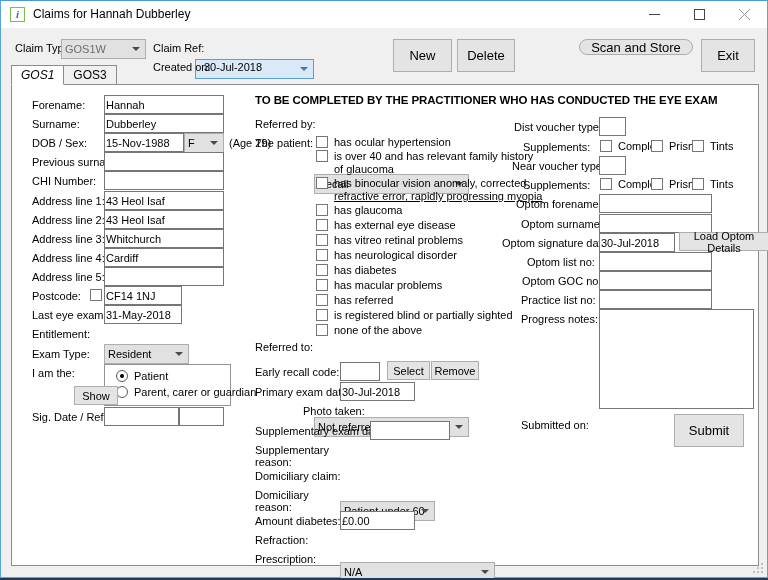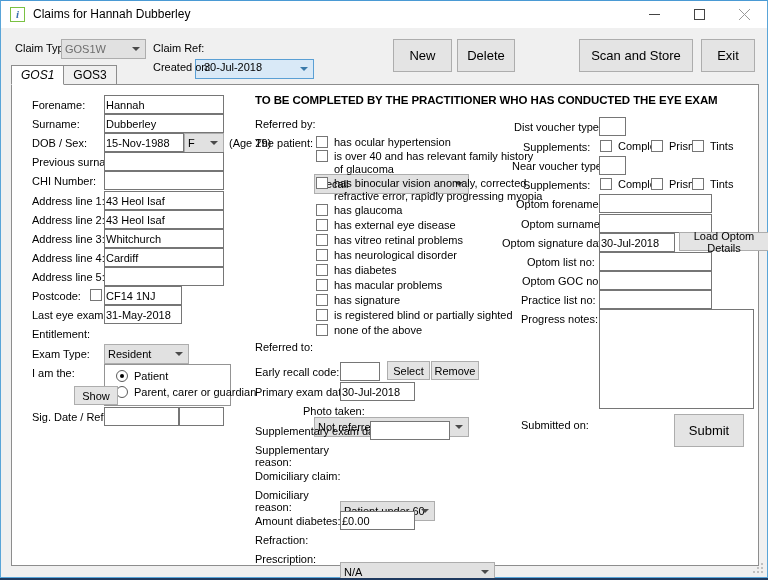--- a/index.html
+++ b/index.html
@@ -240,21 +240,21 @@
     <div class="combo focus abs" style="left:194px; top:11px; width:119px;">
       <span></span>
       <span class="arrow"></span>
     </div>
 
     <div class="lbl abs" style="left:152px; top:33px;">Created on:</div>
     <div class="lbl abs" style="left:203px; top:33px;">30-Jul-2018</div>
 
     <div class="btn abs" style="left:392px; top:11px; width:59px; height:33px;">New</div>
     <div class="btn abs" style="left:456px; top:11px; width:58px; height:33px;">Delete</div>
-    <div class="btn abs" style="left:578px; top:11px; width:114px; height:33px;">Scan and Store</div>
+    <div class="btn abs" style="left:578px; top:11px; width:114px; height:16px;border-radius:12px;">Scan and Store</div>
     <div class="btn abs" style="left:700px; top:11px; width:54px; height:33px;">Exit</div>
   </div>
 
   <div class="tabstrip">
     <div class="tab active">GOS1</div>
     <div class="tab">GOS3</div>
   </div>
 
   <div class="tabpanel">
 
@@ -346,21 +346,21 @@
     <div class="cbwrap" style="left:304px; top:65px;">
       <span class="cb"></span>
       <span class="cbtxt">is over 40 and has relevant family history</span>
     </div>
     <div class="lbl abs" style="left:322px; top:78px;">of glaucoma</div>
 
     <div class="cbwrap" style="left:304px; top:92px;">
       <span class="cb"></span>
       <span class="cbtxt">has binocular vision anomaly, corrected</span>
     </div>
-    <div class="lbl abs" style="left:322px; top:105px;">refractive error, rapidly progressing myopia</div>
+    <div class="lbl abs" style="left:322px; top:105px;text-decoration:underline;">refractive error, rapidly progressing myopia</div>
 
     <div class="cbwrap" style="left:304px; top:119px;">
       <span class="cb"></span>
       <span class="cbtxt">has glaucoma</span>
     </div>
     <div class="cbwrap" style="left:304px; top:134px;">
       <span class="cb"></span>
       <span class="cbtxt">has external eye disease</span>
     </div>
     <div class="cbwrap" style="left:304px; top:149px;">
@@ -374,21 +374,21 @@
     <div class="cbwrap" style="left:304px; top:179px;">
       <span class="cb"></span>
       <span class="cbtxt">has diabetes</span>
     </div>
     <div class="cbwrap" style="left:304px; top:194px;">
       <span class="cb"></span>
       <span class="cbtxt">has macular problems</span>
     </div>
     <div class="cbwrap" style="left:304px; top:209px;">
       <span class="cb"></span>
-      <span class="cbtxt">has signature</span>
+      <span class="cbtxt">has referred</span>
     </div>
     <div class="cbwrap" style="left:304px; top:224px;">
       <span class="cb"></span>
       <span class="cbtxt">is registered blind or partially sighted</span>
     </div>
     <div class="cbwrap" style="left:304px; top:239px;">
       <span class="cb"></span>
       <span class="cbtxt">none of the above</span>
     </div>
 

